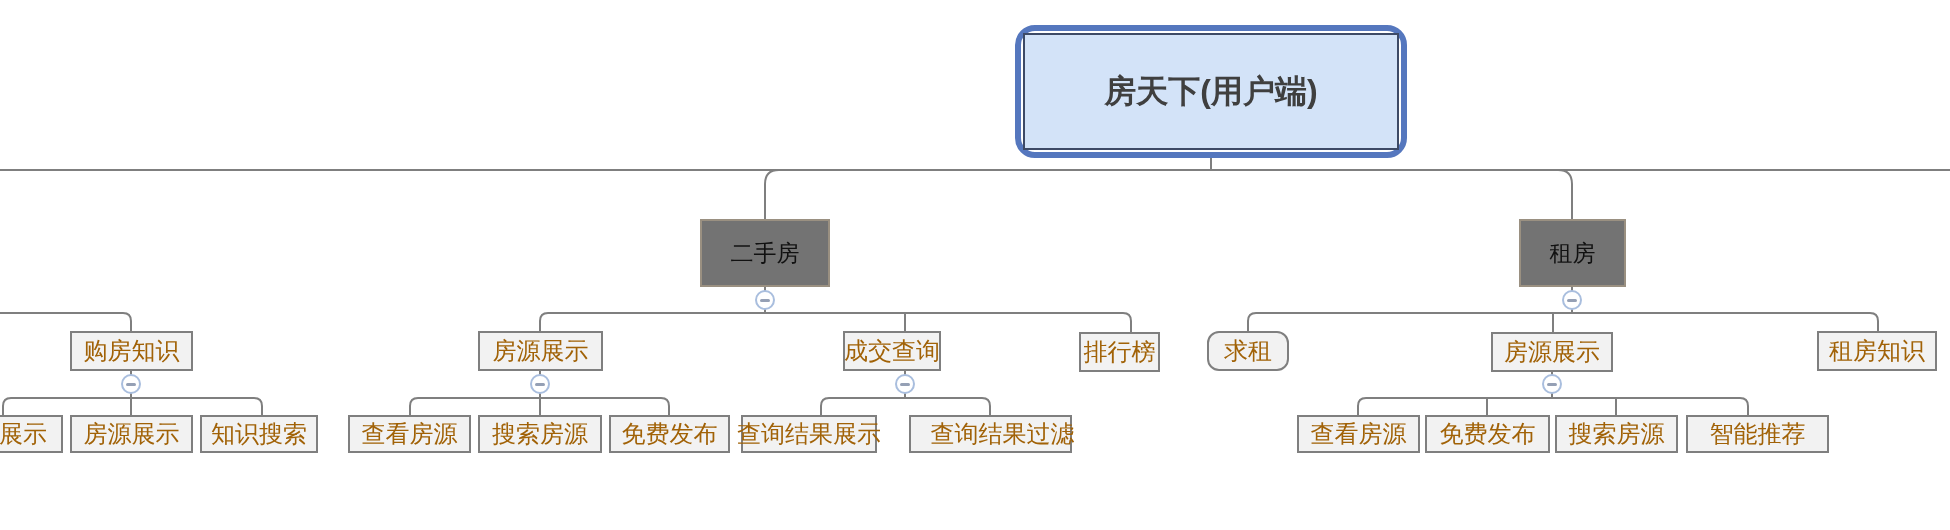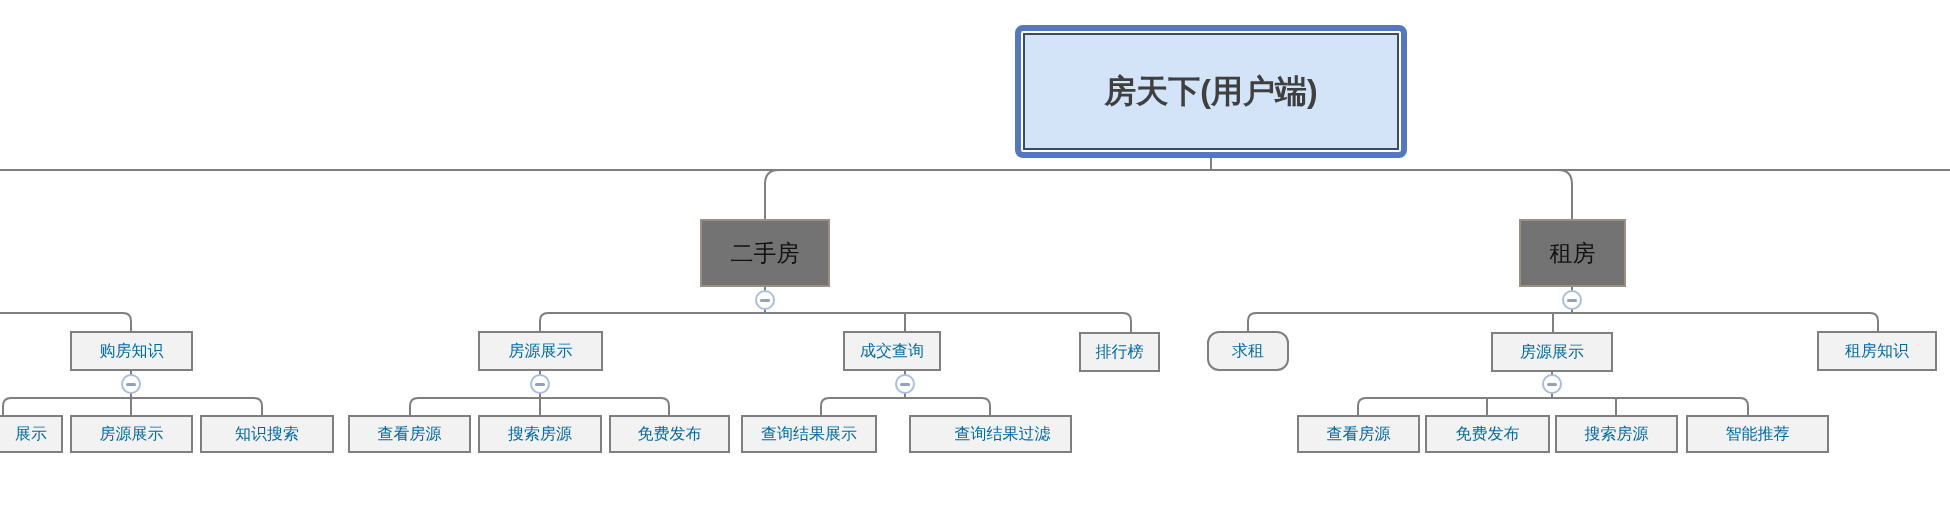--- a/index.html
+++ b/index.html
@@ -7,39 +7,39 @@
     width:1950px;height:530px;position:relative;overflow:hidden;
     background:#ffffff;
     font-family:"Liberation Sans","DejaVu Sans",sans-serif;
   }
   *{box-sizing:border-box;}
   #wires{position:absolute;left:0;top:0;width:1950px;height:530px;}
 
   
   .node{
     position:absolute;display:flex;align-items:center;justify-content:center;
-    background:#f2f2f2;border:2px solid #7f7f7f;color:#0369a1;
-    font-size:16px;line-height:1;white-space:nowrap;
+    background:#f2f2f2;border:2px solid #7f7f7f;color:#a16207;
+    font-size:24px;line-height:1;white-space:nowrap;
   }
   .lvl3{top:331px;height:40px;}
   .lvl4{top:415px;height:38px;}
   .clipped-left{justify-content:flex-end;padding-right:14px;}
 
   
   .branch{
     position:absolute;top:219px;height:68px;
     display:flex;align-items:center;justify-content:center;
     background:#737373;border:2px solid #9a9081;color:#111111;
     font-size:23px;white-space:nowrap;
   }
 
   
   .root-outer{
     position:absolute;left:1015px;top:25px;width:392px;height:133px;
-    border:6px solid #5577be;border-radius:8px;background:#ffffff;
+    border:6px solid #5577be;border-radius:20px;background:#ffffff;
     padding:2px;
   }
   .root-inner{
     width:100%;height:100%;
     border:2px solid #3d4a66;background:#d3e3f8;
     display:flex;align-items:center;justify-content:center;
     font-size:32px;font-weight:bold;color:#3f3f3f;white-space:nowrap;
   }
 
   
@@ -104,21 +104,21 @@
 <div class="node lvl3" style="left:70px;width:123px;">购房知识</div>
 <div class="node lvl3" style="left:478px;width:125px;">房源展示</div>
 <div class="node lvl3" style="left:843px;width:98px;font-family:Liberation Serif, serif;">成交查询</div>
 <div class="node lvl3" style="left:1079px;width:81px;top:332px;">排行榜</div>
 <div class="node lvl3" style="left:1207px;width:82px;border-radius:12px;">求租</div>
 <div class="node lvl3" style="left:1491px;width:122px;top:332px;">房源展示</div>
 <div class="node lvl3" style="left:1817px;width:120px;">租房知识</div>
 
 <div class="node lvl4 clipped-left" style="left:-60px;width:123px;">展示</div>
 <div class="node lvl4" style="left:70px;width:123px;">房源展示</div>
-<div class="node lvl4" style="left:200px;width:134px;">知识搜索</div>
+<div class="node lvl4" style="left:200px;width:118px;">知识搜索</div>
 <div class="node lvl4" style="left:348px;width:123px;">查看房源</div>
 <div class="node lvl4" style="left:478px;width:124px;">搜索房源</div>
 <div class="node lvl4" style="left:609px;width:121px;">免费发布</div>
 <div class="node lvl4" style="left:741px;width:136px;">查询结果展示</div>
 <div class="node lvl4" style="left:909px;width:163px;padding-left:24px;">查询结果过滤</div>
 <div class="node lvl4" style="left:1297px;width:123px;">查看房源</div>
 <div class="node lvl4" style="left:1425px;width:125px;">免费发布</div>
 <div class="node lvl4" style="left:1555px;width:123px;">搜索房源</div>
 <div class="node lvl4" style="left:1686px;width:143px;">智能推荐</div>
 

